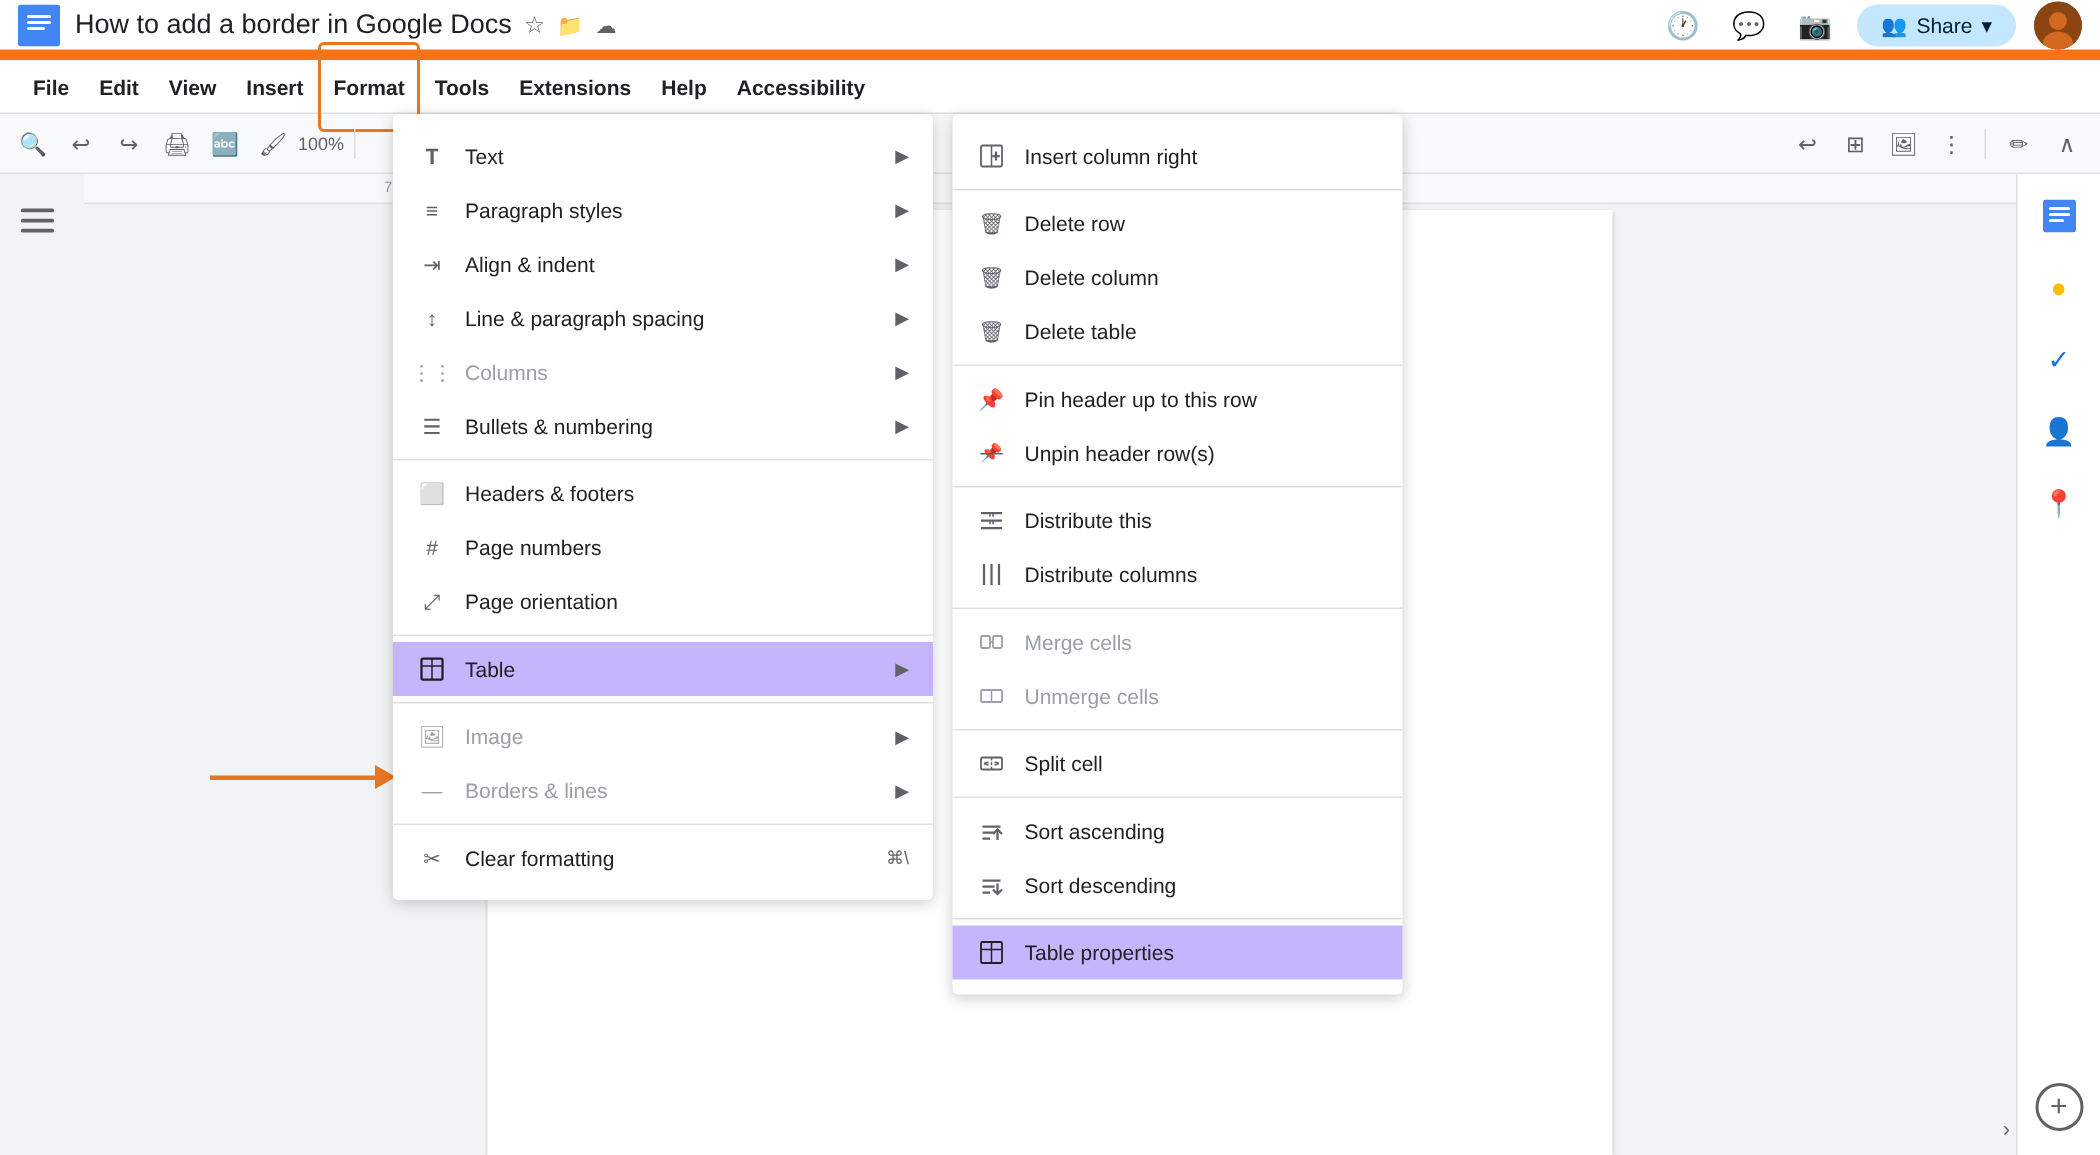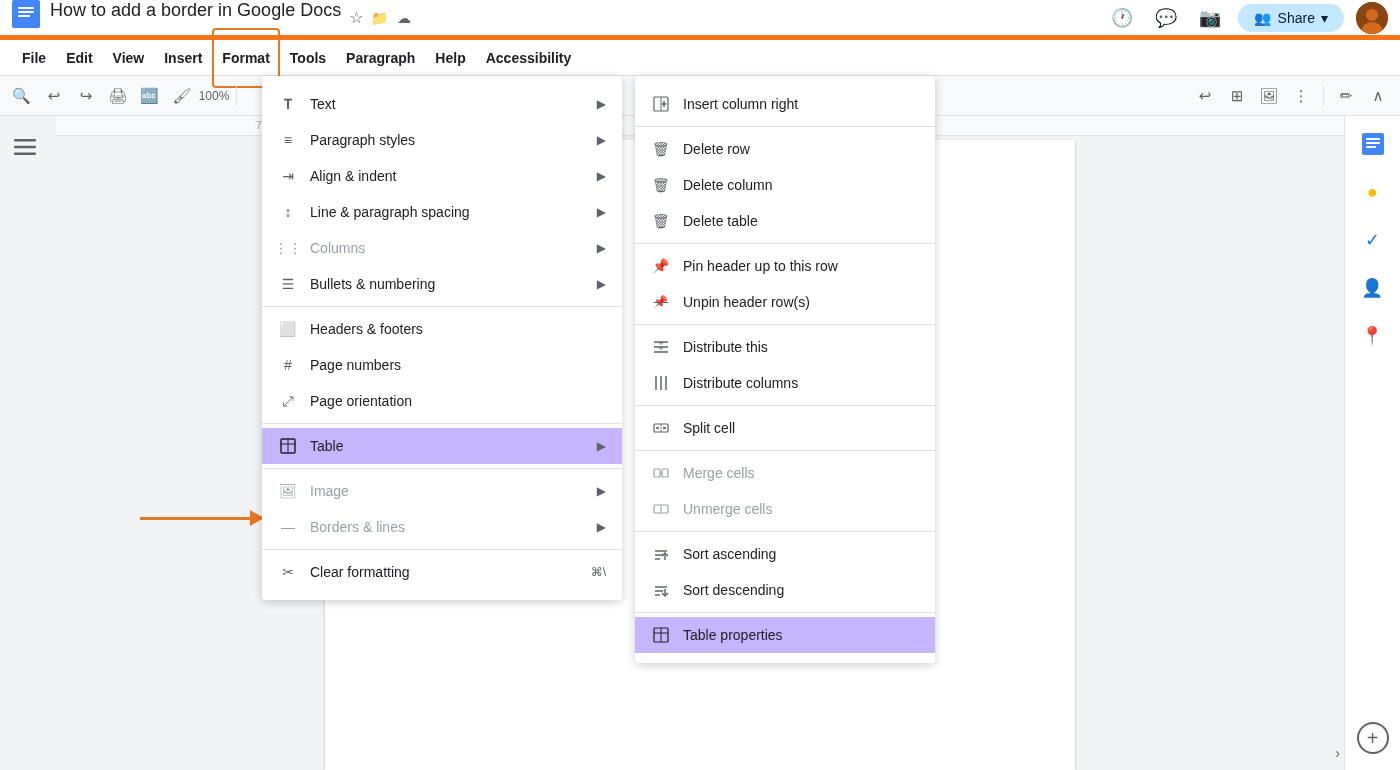--- a/index.html
+++ b/index.html
@@ -1,21 +1,21 @@
 <!DOCTYPE html>
 <html><head>
   <meta charset="utf-8">
   <style>
     * { margin: 0; padding: 0; box-sizing: border-box; }
     body { font-family: 'Arial', sans-serif; background: #f8f9fa; width: 1400px; height: 770px; overflow: hidden; position: relative; }
 
     
     .top-bar {
-      display: flex; background: #fff;
-      height: 40px; padding: 0 12px; border-bottom: 5px solid #f97316;
+      display: flex; align-items: center; background: #fff;
+      height: 40px; padding: 0 12px; border-bottom: 7px solid #f97316;
     }
     .doc-icon { width: 28px; height: 28px; margin-right: 10px; }
     .doc-title { font-size: 18px; color: #202124; font-weight: 400; margin-right: 8px; }
     .title-icons { display: flex; gap: 8px; align-items: center; color: #5f6368; font-size: 16px; }
     .top-bar-right { margin-left: auto; display: flex; align-items: center; gap: 12px; }
     .icon-btn { width: 32px; height: 32px; display: flex; align-items: center; justify-content: center; border-radius: 50%; cursor: pointer; color: #5f6368; font-size: 18px; }
     .share-btn {
       display: flex; align-items: center; gap: 6px;
       background: #c2e7ff; border-radius: 20px; padding: 6px 16px;
       font-size: 14px; color: #001d35; font-weight: 500; cursor: pointer;
@@ -166,21 +166,21 @@
   </div>
 </div>
 
 <div class="menu-bar">
   <div class="menu-item">File</div>
   <div class="menu-item">Edit</div>
   <div class="menu-item">View</div>
   <div class="menu-item">Insert</div>
   <div class="menu-item active">Format</div>
   <div class="menu-item">Tools</div>
-  <div class="menu-item">Paragraph</div>
+  <div class="menu-item">Extensions</div>
   <div class="menu-item">Help</div>
   <div class="menu-item">Accessibility</div>
 </div>
 
 <div class="toolbar">
   <div class="toolbar-btn">🔍</div>
   <div class="toolbar-btn">↩</div>
   <div class="toolbar-btn">↪</div>
   <div class="toolbar-btn">🖨</div>
   <div class="toolbar-btn">🔤</div>
@@ -410,58 +410,58 @@
           <line x1="3" y1="1" x2="3" y2="15" stroke="#5f6368" stroke-width="1.5"></line>
           <line x1="8" y1="1" x2="8" y2="15" stroke="#5f6368" stroke-width="1.5"></line>
           <line x1="13" y1="1" x2="13" y2="15" stroke="#5f6368" stroke-width="1.5"></line>
         </svg>
       </span>
       <span>Distribute columns</span>
     </div>
   </div>
 
   <div class="menu-section">
+    <div class="dropdown-item disabled">
+      <span class="item-icon">
+        <svg width="16" height="16" viewBox="0 0 16 16">
+          <rect x="1" y="4" width="6" height="8" rx="1" stroke="#9aa0a6" stroke-width="1.2" fill="none"></rect>
+          <rect x="9" y="4" width="6" height="8" rx="1" stroke="#9aa0a6" stroke-width="1.2" fill="none"></rect>
+          <line x1="7" y1="8" x2="9" y2="8" stroke="#9aa0a6" stroke-width="1"></line>
+        </svg>
+      </span>
+      <span>Merge cells</span>
+    </div>
+    <div class="dropdown-item disabled">
+      <span class="item-icon">
+        <svg width="16" height="16" viewBox="0 0 16 16">
+          <rect x="1" y="4" width="14" height="8" rx="1" stroke="#9aa0a6" stroke-width="1.2" fill="none"></rect>
+          <line x1="8" y1="4" x2="8" y2="12" stroke="#9aa0a6" stroke-width="1"></line>
+        </svg>
+      </span>
+      <span>Unmerge cells</span>
+    </div>
+  </div>
+
+  <div class="menu-section">
     <div class="dropdown-item">
       <span class="item-icon">
         <svg width="16" height="16" viewBox="0 0 16 16">
           <rect x="1" y="4" width="14" height="8" rx="1" stroke="#5f6368" stroke-width="1.2" fill="none"></rect>
           <line x1="8" y1="4" x2="8" y2="12" stroke="#5f6368" stroke-width="1" stroke-dasharray="2,1"></line>
           <line x1="6" y1="7" x2="3" y2="8" stroke="#5f6368" stroke-width="1"></line>
           <line x1="6" y1="9" x2="3" y2="8" stroke="#5f6368" stroke-width="1"></line>
           <line x1="10" y1="7" x2="13" y2="8" stroke="#5f6368" stroke-width="1"></line>
           <line x1="10" y1="9" x2="13" y2="8" stroke="#5f6368" stroke-width="1"></line>
         </svg>
       </span>
       <span>Split cell</span>
     </div>
   </div>
 
   <div class="menu-section">
-    <div class="dropdown-item disabled">
-      <span class="item-icon">
-        <svg width="16" height="16" viewBox="0 0 16 16">
-          <rect x="1" y="4" width="6" height="8" rx="1" stroke="#9aa0a6" stroke-width="1.2" fill="none"></rect>
-          <rect x="9" y="4" width="6" height="8" rx="1" stroke="#9aa0a6" stroke-width="1.2" fill="none"></rect>
-          <line x1="7" y1="8" x2="9" y2="8" stroke="#9aa0a6" stroke-width="1"></line>
-        </svg>
-      </span>
-      <span>Merge cells</span>
-    </div>
-    <div class="dropdown-item disabled">
-      <span class="item-icon">
-        <svg width="16" height="16" viewBox="0 0 16 16">
-          <rect x="1" y="4" width="14" height="8" rx="1" stroke="#9aa0a6" stroke-width="1.2" fill="none"></rect>
-          <line x1="8" y1="4" x2="8" y2="12" stroke="#9aa0a6" stroke-width="1"></line>
-        </svg>
-      </span>
-      <span>Unmerge cells</span>
-    </div>
-  </div>
-
-  <div class="menu-section">
     <div class="dropdown-item">
       <span class="item-icon">
         <svg width="16" height="16" viewBox="0 0 16 16">
           <line x1="2" y1="5" x2="14" y2="5" stroke="#5f6368" stroke-width="1.5"></line>
           <line x1="2" y1="9" x2="10" y2="9" stroke="#5f6368" stroke-width="1.5"></line>
           <line x1="2" y1="13" x2="7" y2="13" stroke="#5f6368" stroke-width="1.5"></line>
           <line x1="12" y1="7" x2="12" y2="14" stroke="#5f6368" stroke-width="1.5"></line>
           <polyline points="9,10 12,7 15,10" stroke="#5f6368" stroke-width="1.5" fill="none"></polyline>
         </svg>
       </span>

